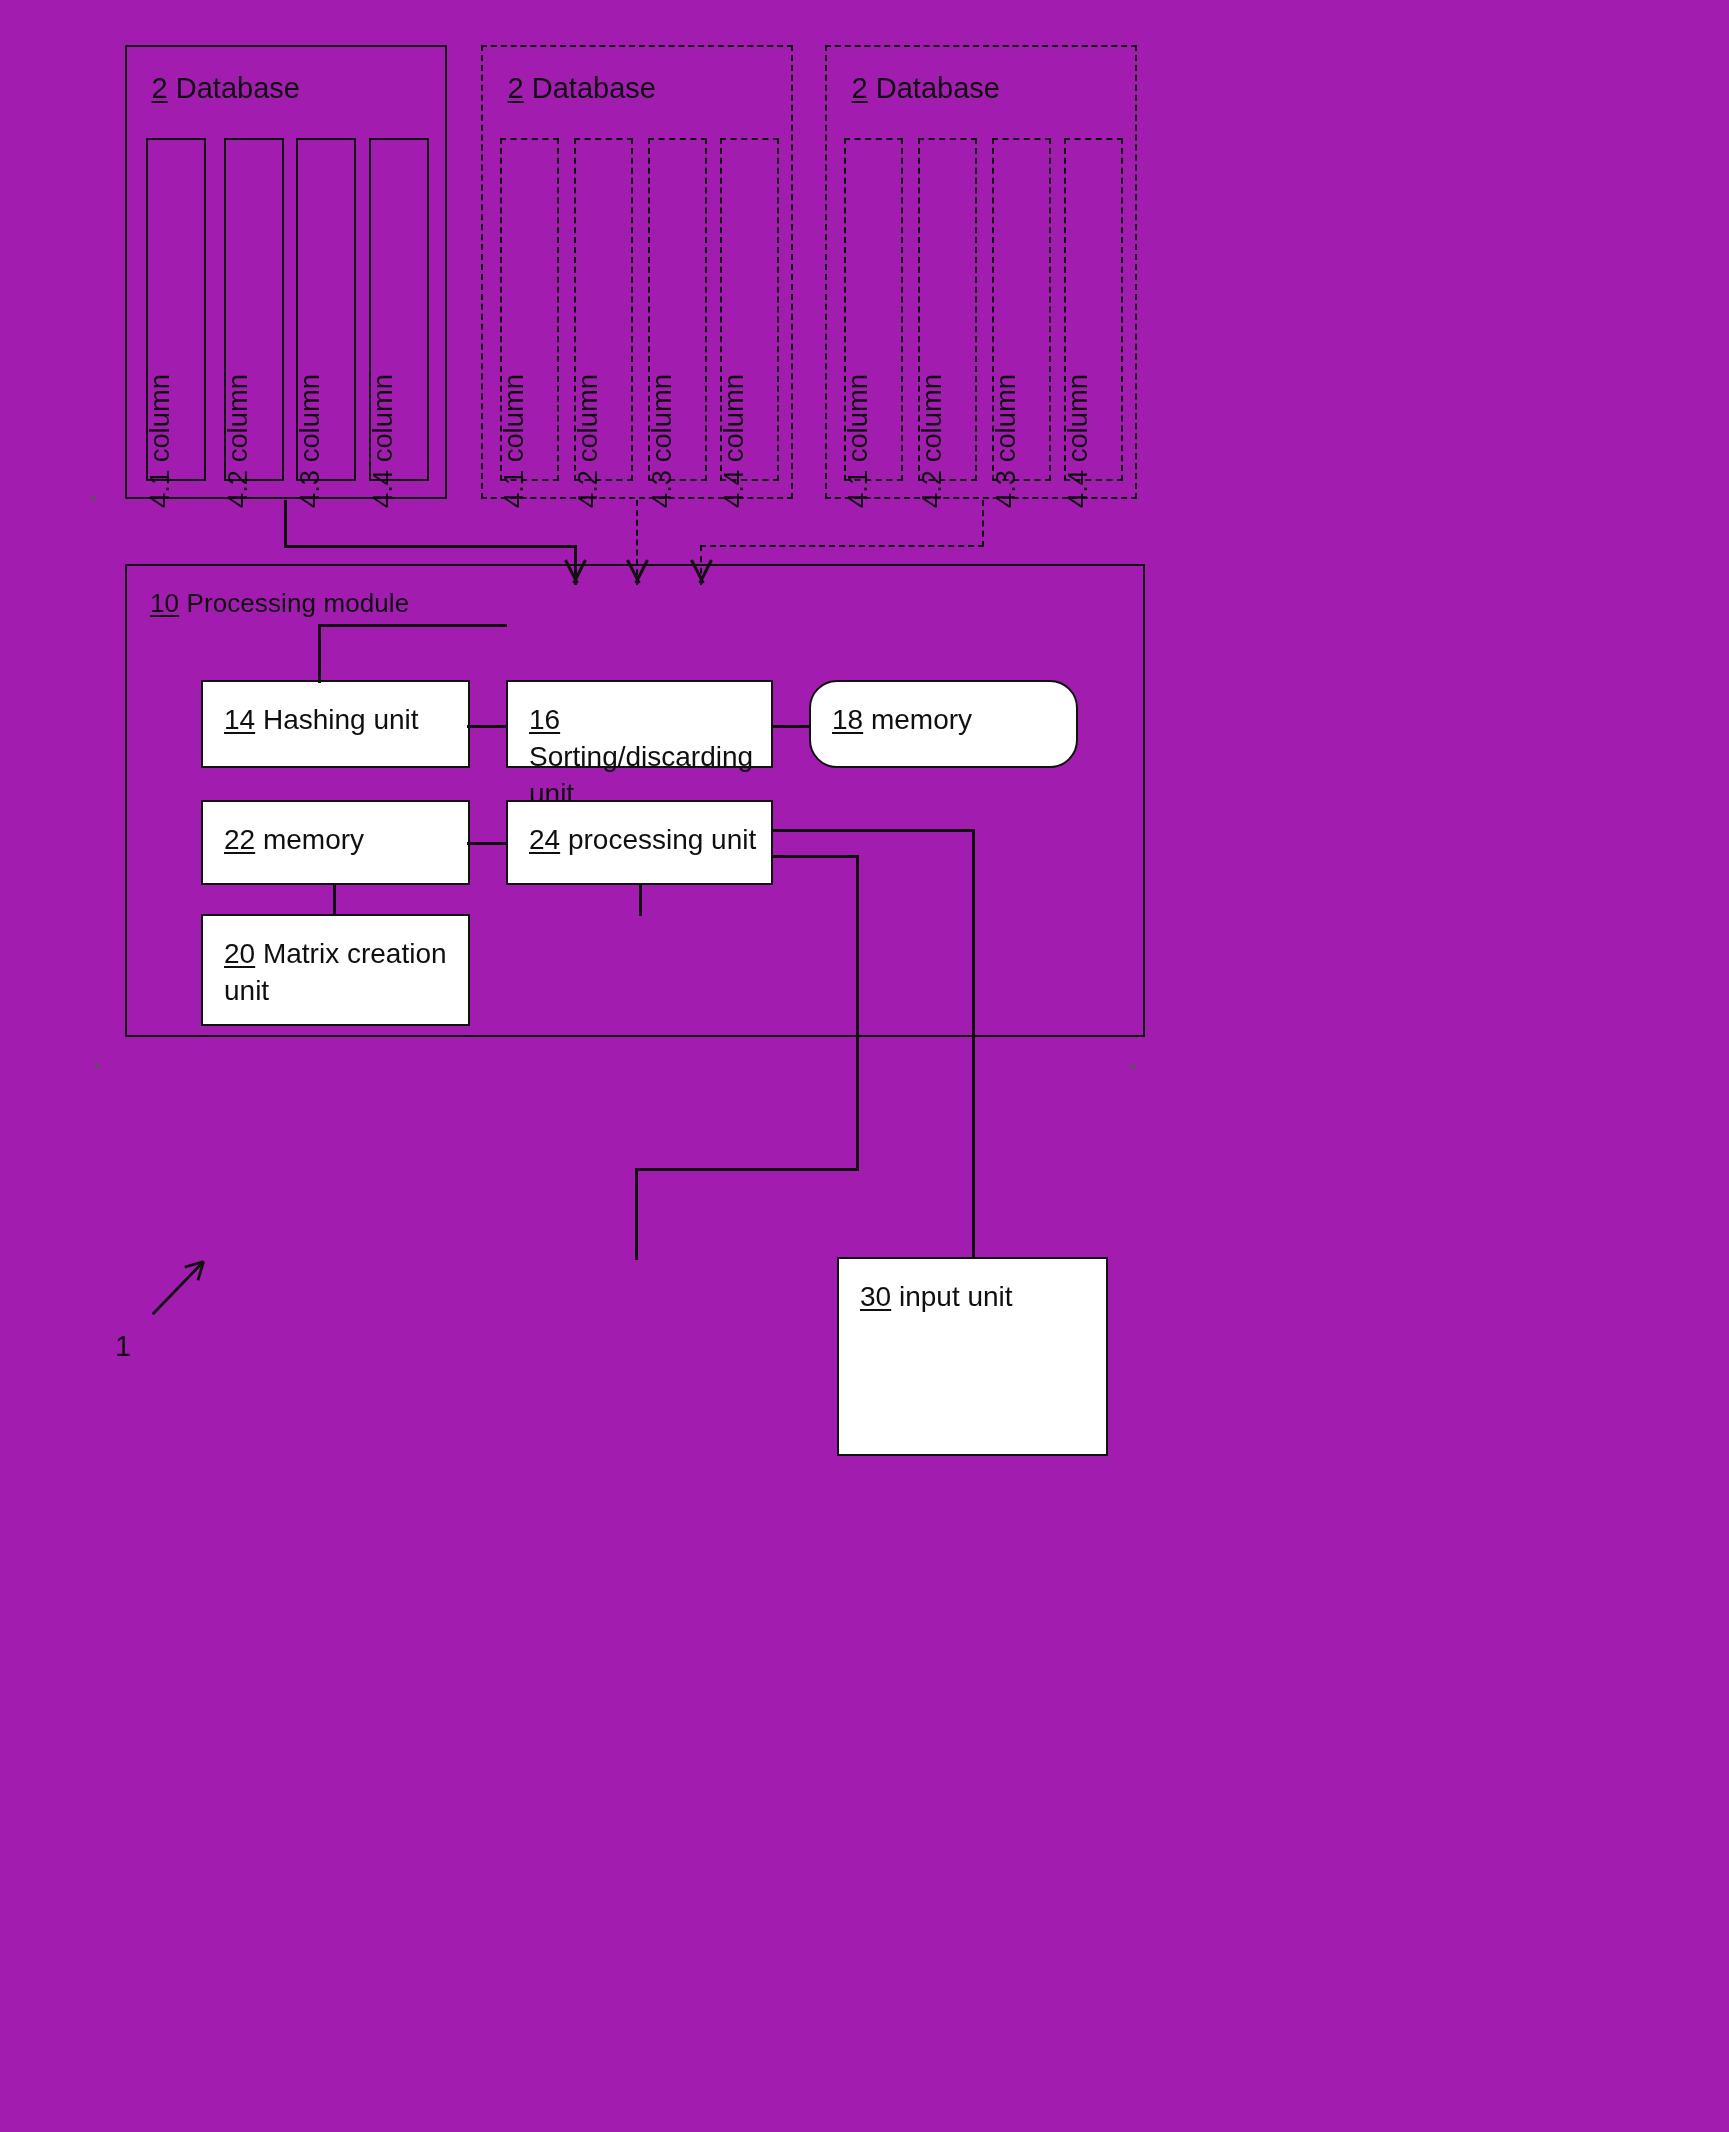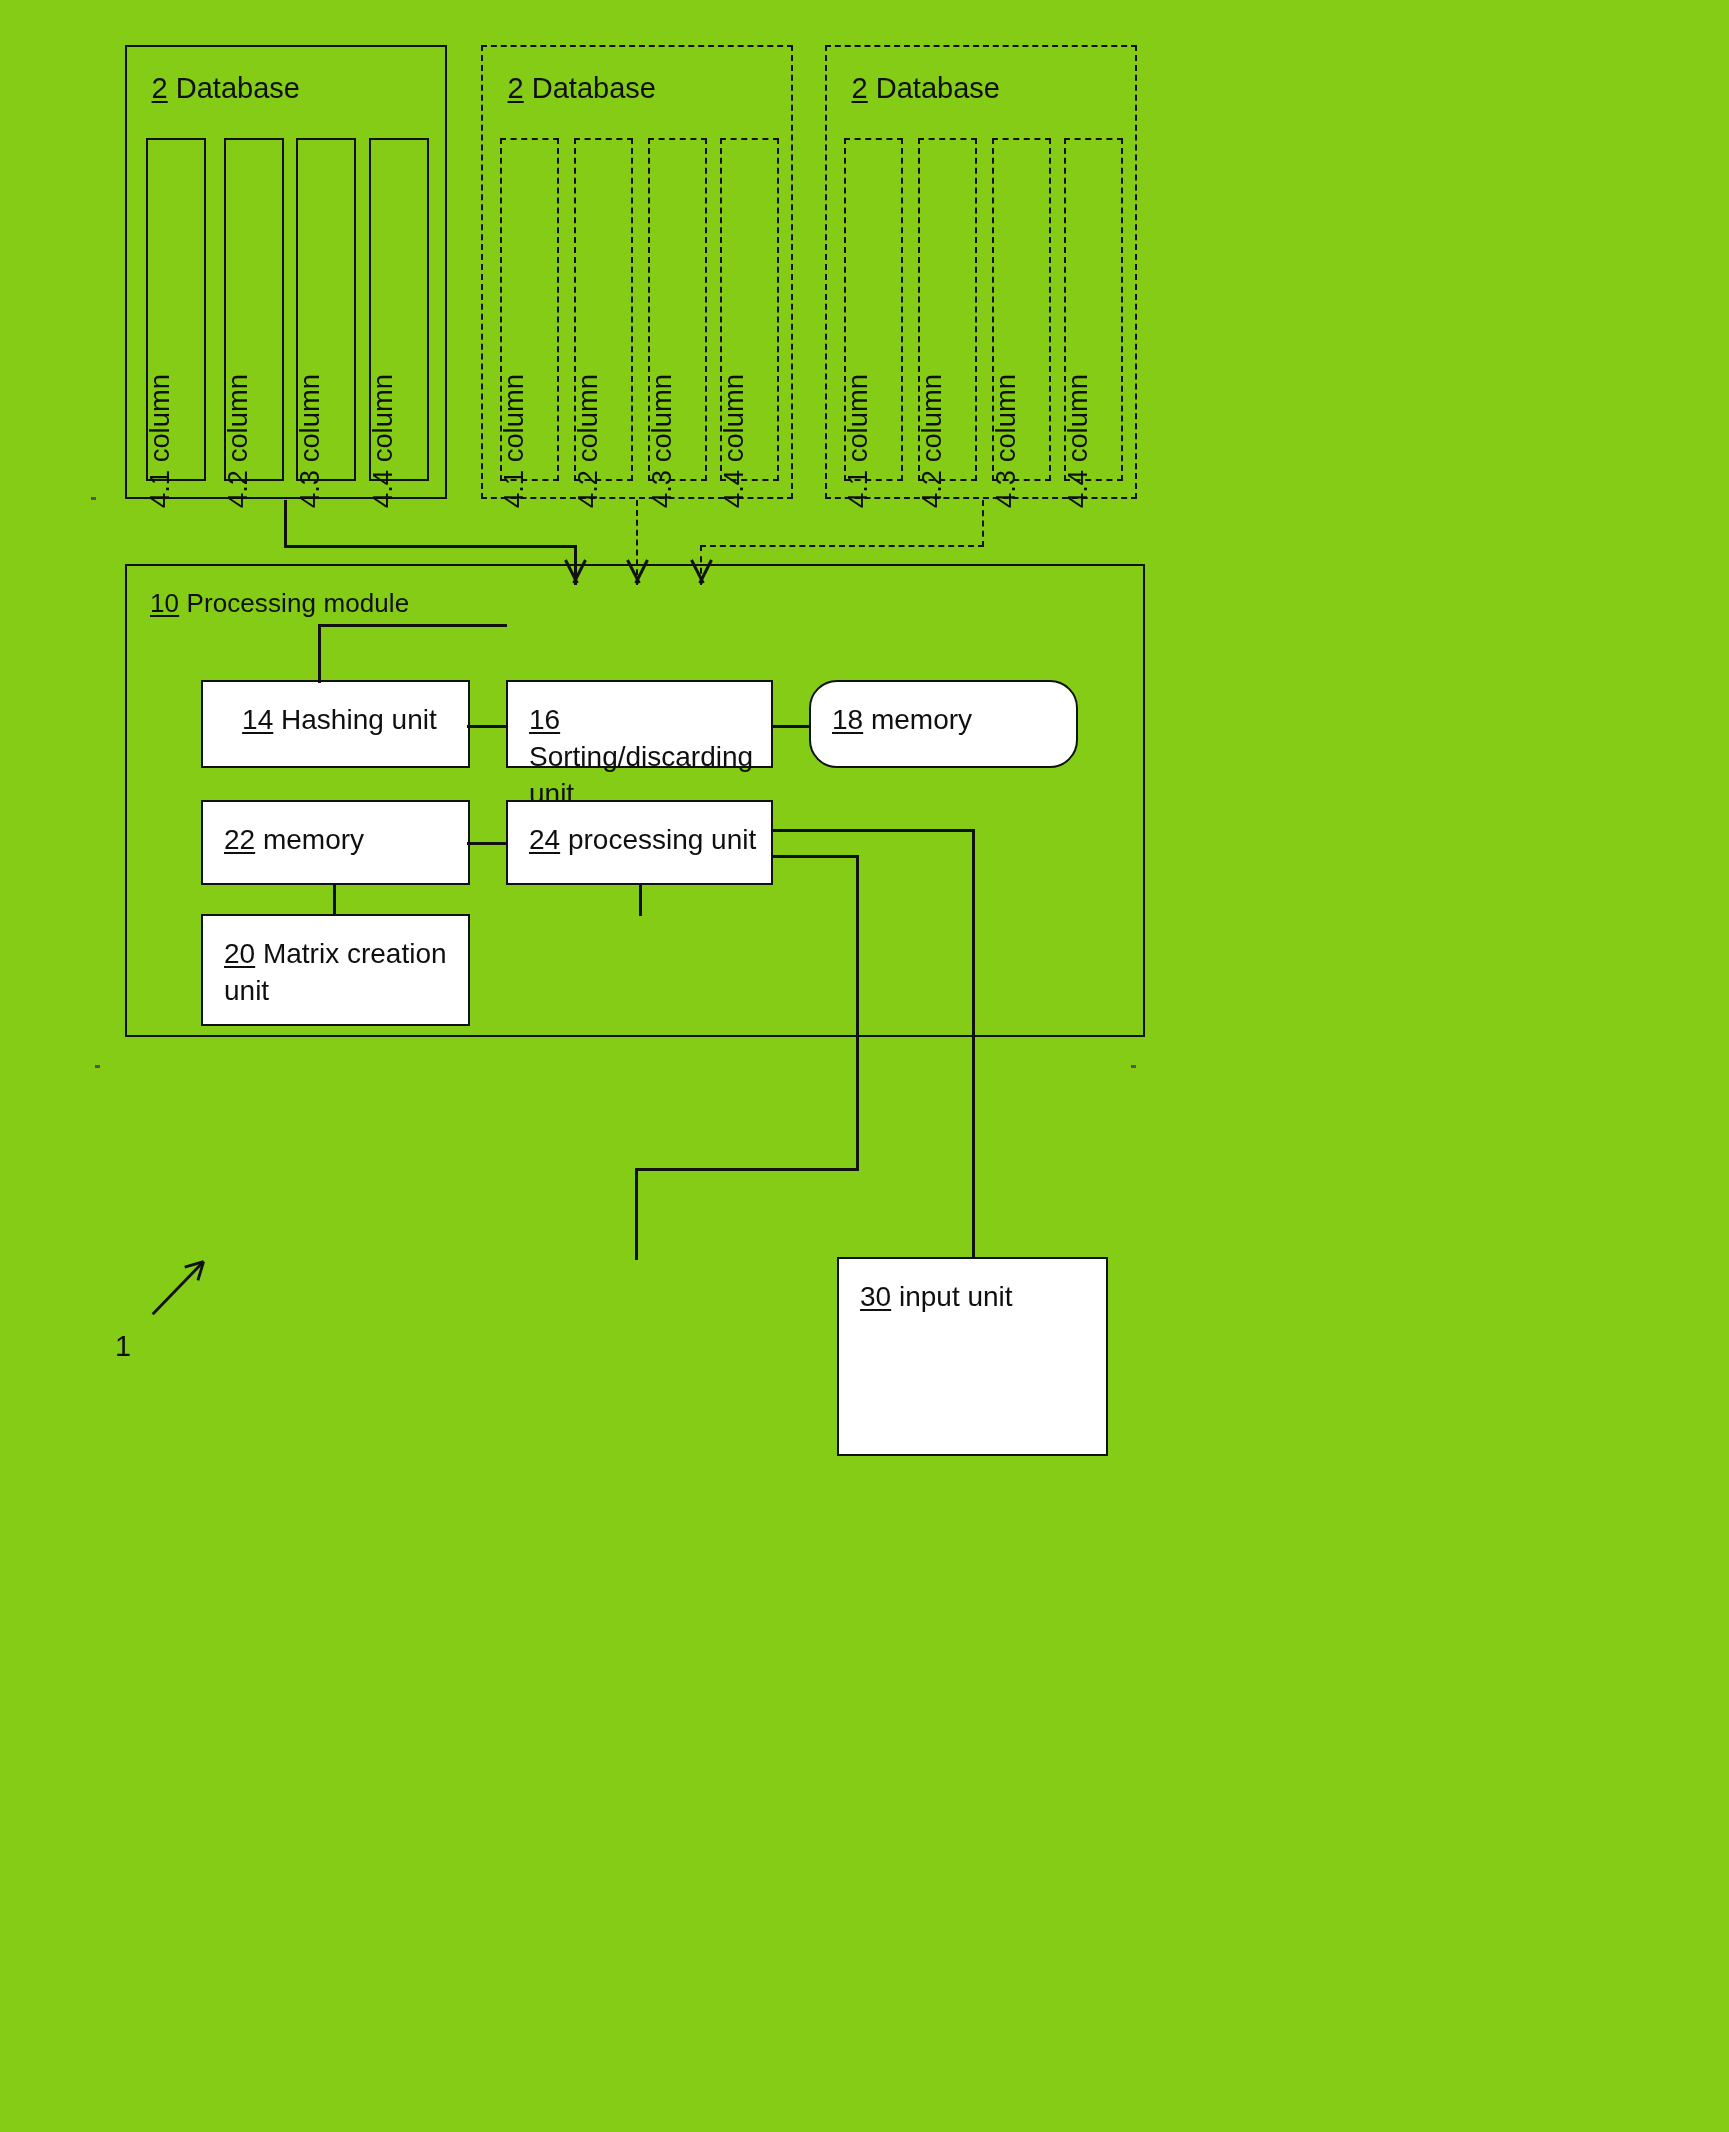--- a/index.html
+++ b/index.html
@@ -8,21 +8,21 @@
     background: #ffffff;
   }
   body {
     font-family: "Liberation Sans", sans-serif;
     color: #000000;
   }
   #page {
     position: relative;
     width: 1730px;
     height: 2132px;
-    background: #84cc16;
+    background: #a21caf;
     overflow: hidden;
   }
 
   
   .lbl {
     position: absolute;
     font-size: 26px;
     line-height: 1.28;
     color: #0f0f0f;
     white-space: pre-wrap;
@@ -253,21 +253,21 @@
   <div class="dln v" style="left:982px; top:500px; height:47px;"></div>
   <div class="dln h" style="left:700px; top:545px; width:284px;"></div>
   <div class="dln v" style="left:700px; top:545px; height:40px;"></div>
   <div class="arrow" style="left:689px; top:560px;"></div>
 
   <div id="processing-module" style="left:125px; top:564px; width:1020px; height:473px;">
     <div class="lbl" style="left:23px; top:21px;"><span class="ref">10</span> <span>Processing module</span></div>
   </div>
 
 
-  <div class="unit" style="left:201px; top:680px; width:269px; height:88px;text-align:center;">
+  <div class="unit" style="left:201px; top:680px; width:269px; height:88px;">
     <div class="unit-text"><span class="ref">14</span> <span>Hashing unit</span></div>
   </div>
 
   <div class="unit" style="left:506px; top:680px; width:267px; height:88px;">
     <div class="unit-text"><span class="ref">16</span> <span>Sorting/discarding unit</span></div>
   </div>
 
   <div class="unit" style="left:809px; top:680px; width:269px; height:88px;border-radius:28px;">
     <div class="unit-text"><span class="ref">18</span> <span>memory</span></div>
   </div>

